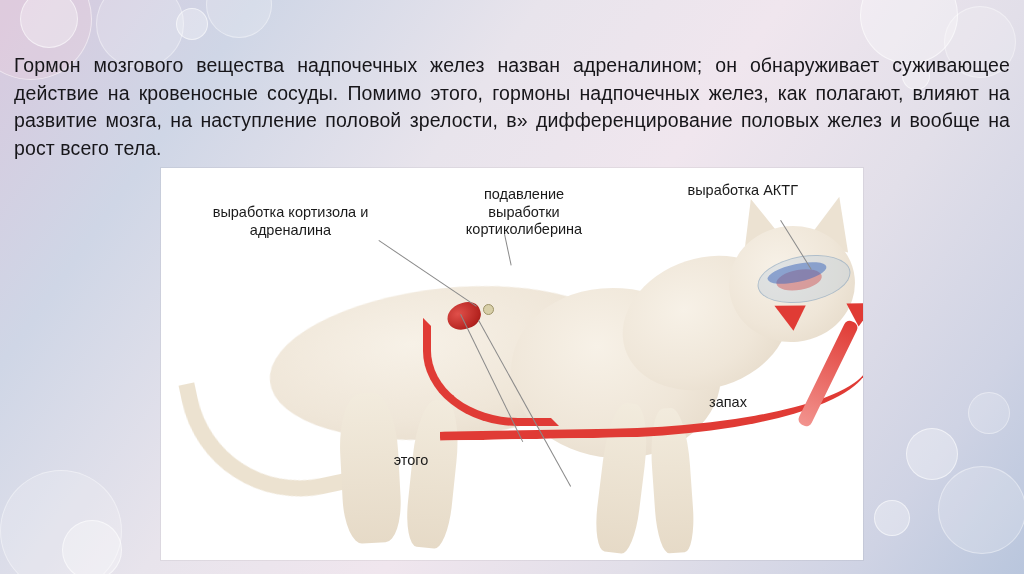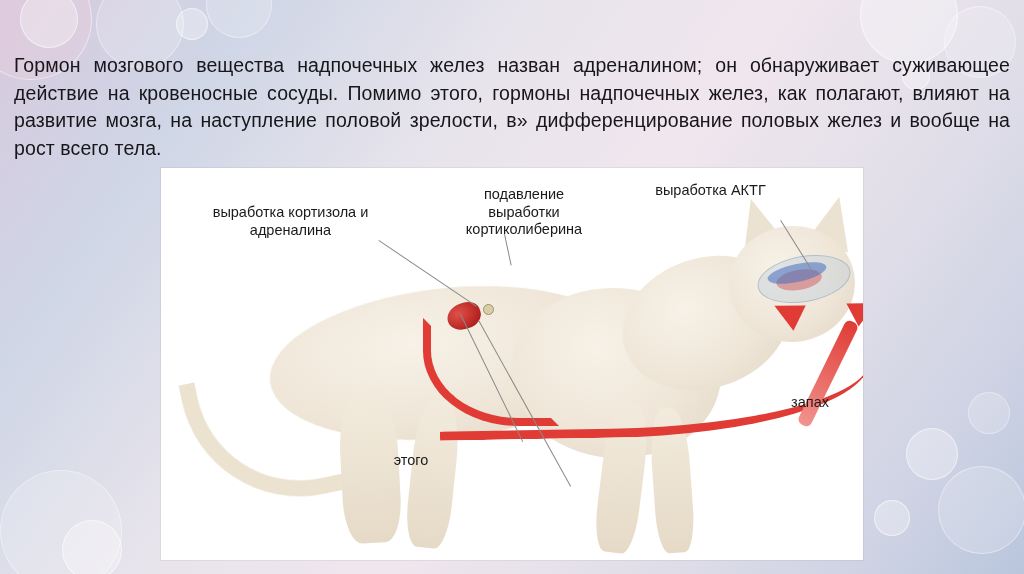--- a/index.html
+++ b/index.html
@@ -205,22 +205,22 @@
   .label {
     position: absolute;
     font-size: 14.5px;
     line-height: 1.22;
     color: #1a1a1a;
     text-align: center;
     white-space: pre-line;
   }
   .lbl-cortisol { left: 22px;  top: 36px;  width: 215px; }
   .lbl-suppress { left: 268px; top: 18px;  width: 190px; }
-  .lbl-actg     { left: 462px; top: 14px;  width: 175px; text-align: center; }
-  .lbl-smell    { left: 548px; top: 226px; width: 120px; text-align: right; }
+  .lbl-actg     { left: 462px; top: 14px;  width: 175px; text-align: right; }
+  .lbl-smell    { left: 548px; top: 226px; width: 120px; text-align: left; }
   .lbl-kidney   { left: 190px; top: 284px; width: 120px; }
   .lbl-transfer { left: 226px; top: 344px; width: 230px; }
 
   .leader {
     position: absolute;
     background: #8a8a8a;
     height: 1px;
     transform-origin: 0 0;
   }
 </style>

